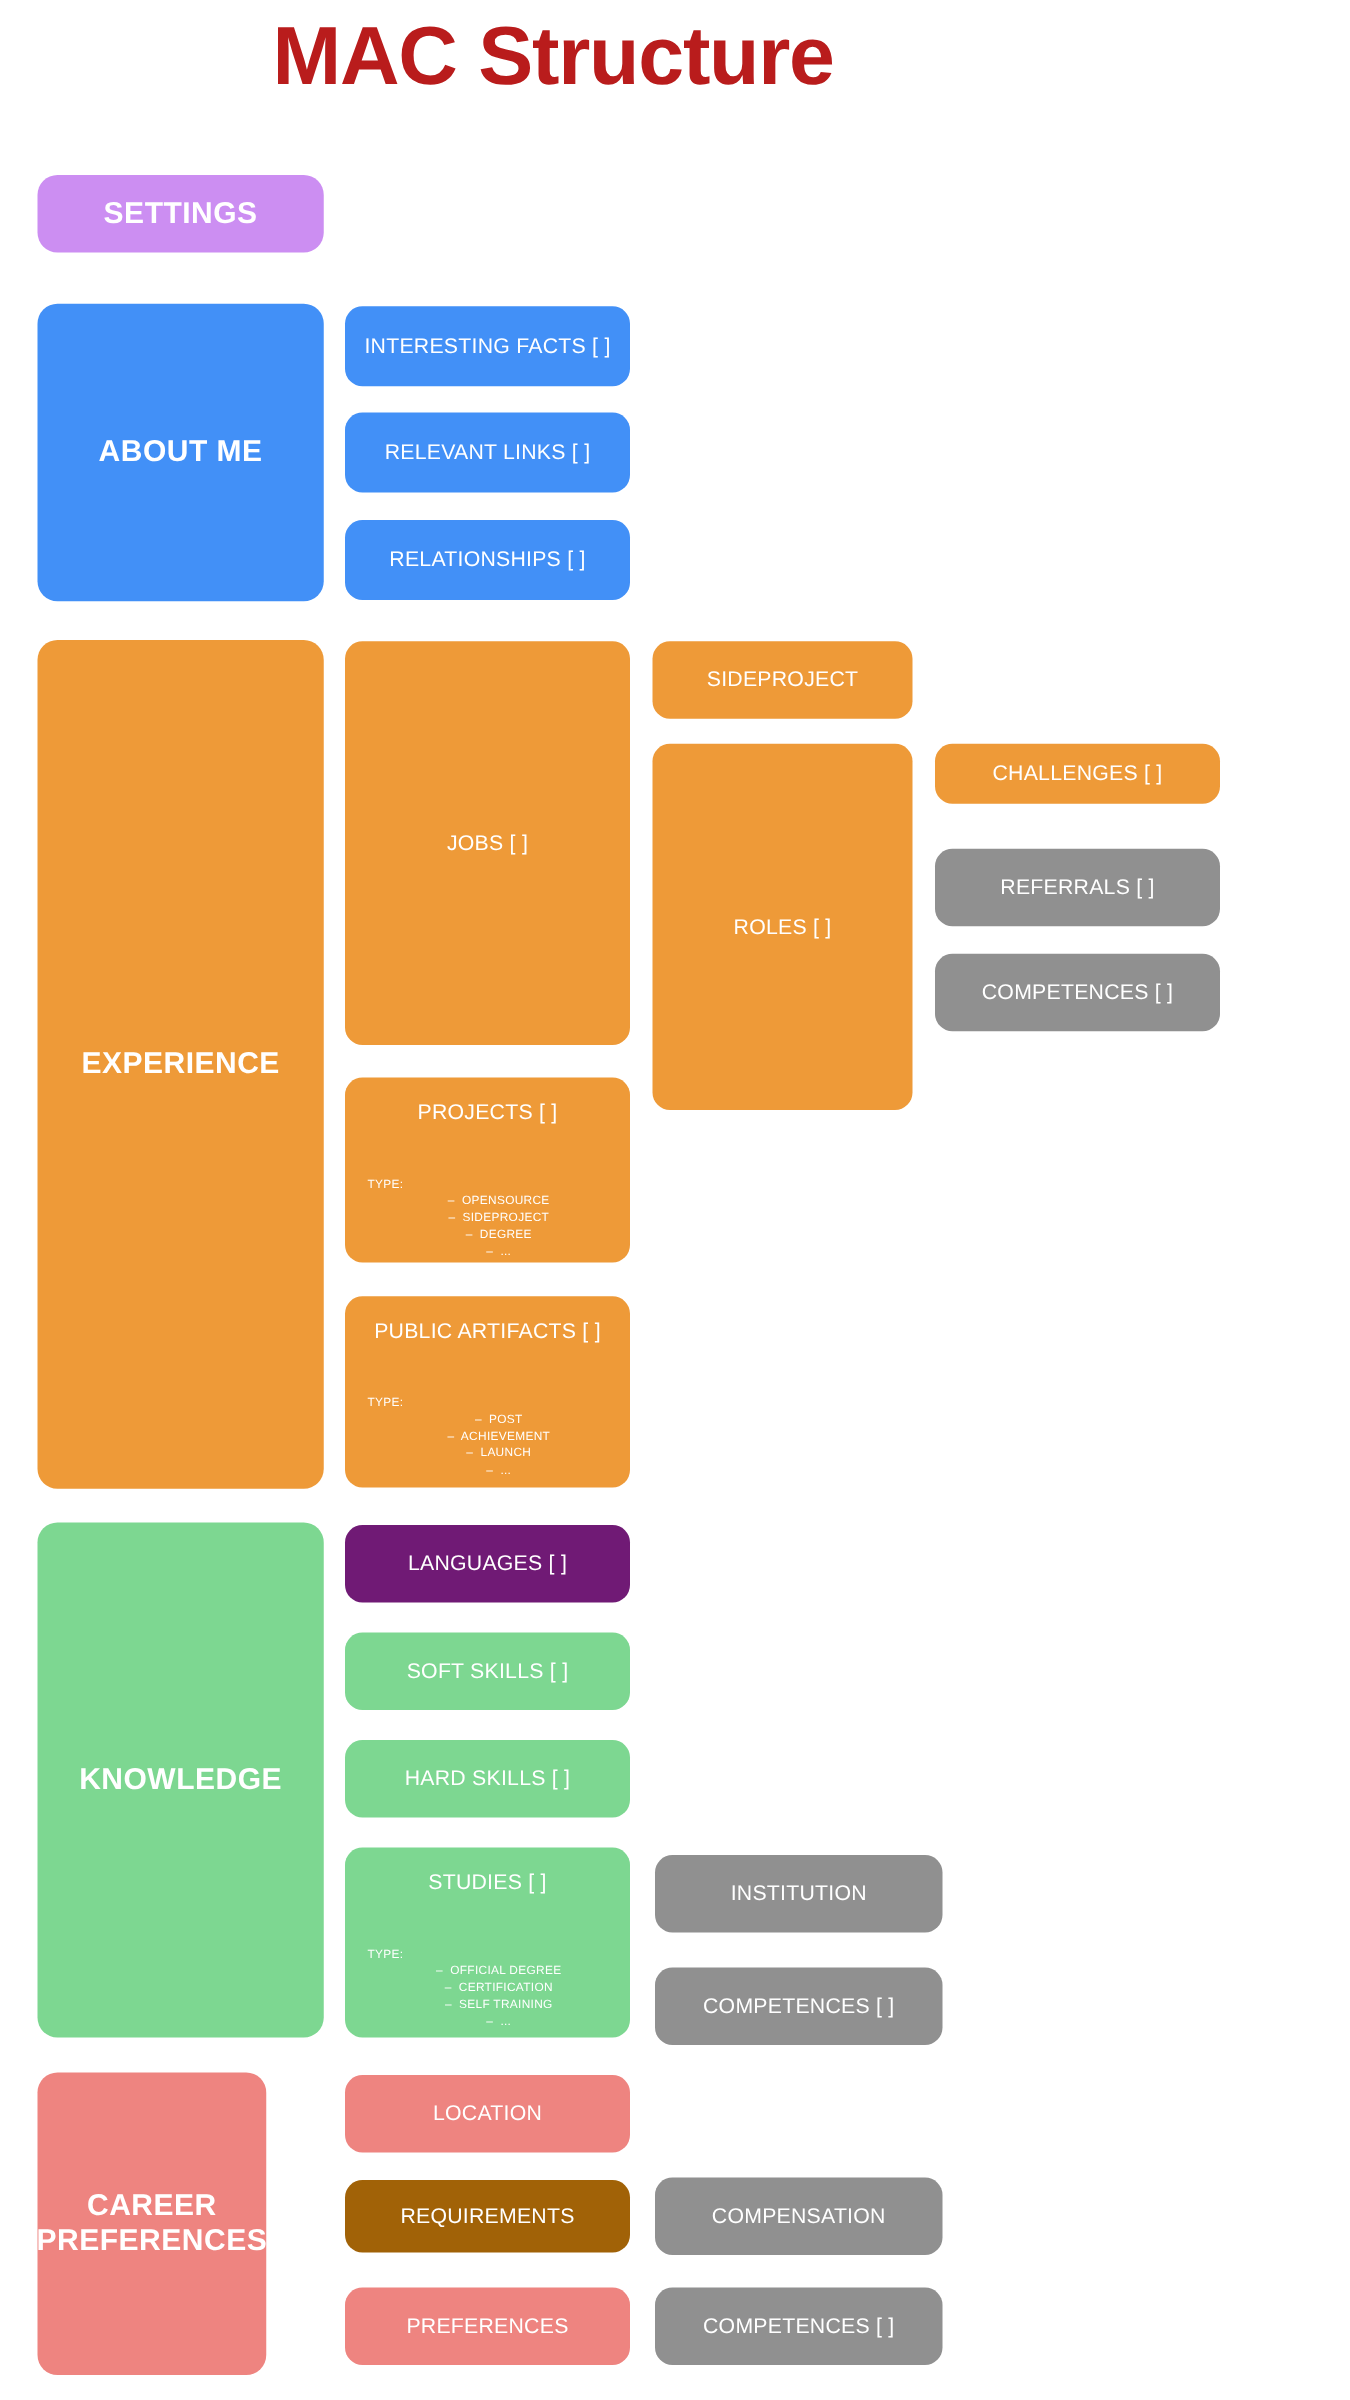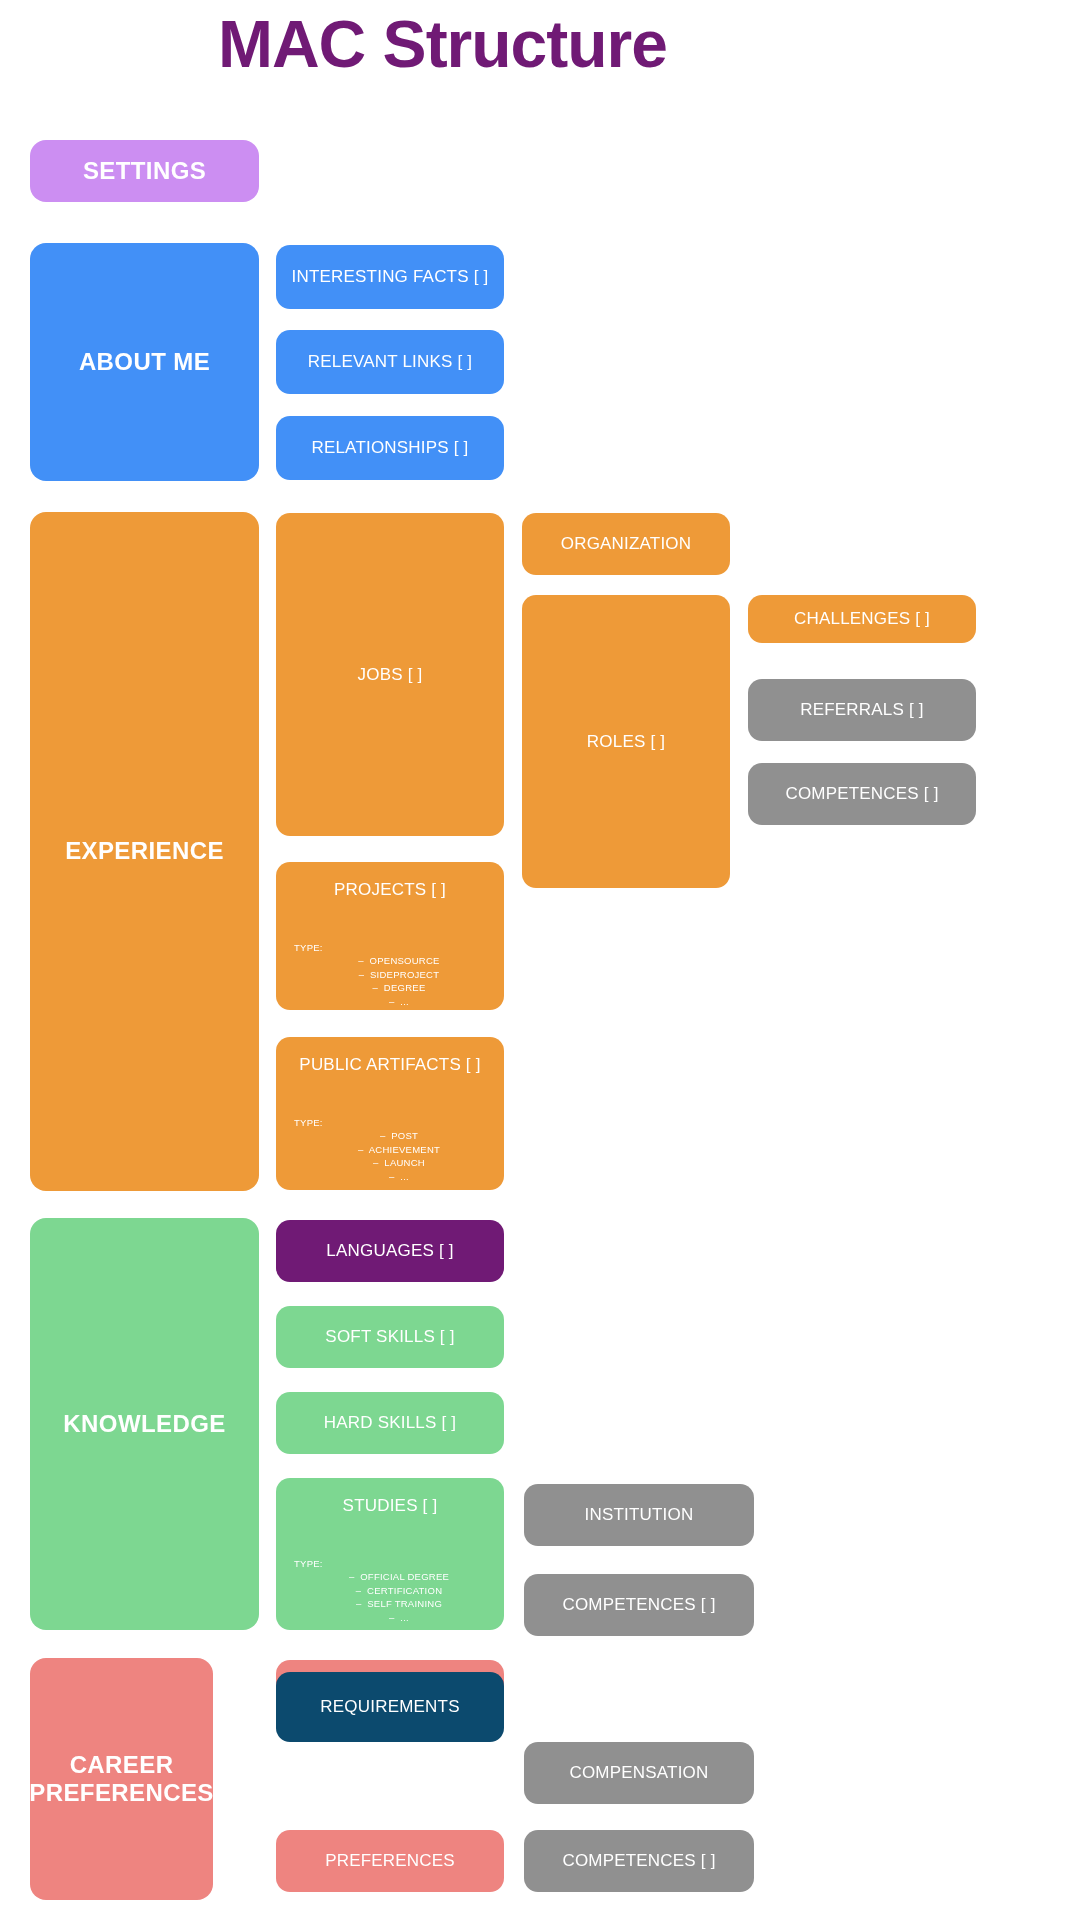--- a/index.html
+++ b/index.html
@@ -16,21 +16,21 @@
   }
   .page-title {
     position: absolute;
     left: 0;
     top: 6px;
     width: 885px;
     text-align: center;
     font-size: 66px;
     font-weight: 700;
     letter-spacing: -1px;
-    color: #701a75;
+    color: #b91c1c;
     font-family: "Liberation Sans", sans-serif;
   }
   .node {
     position: absolute;
     box-sizing: border-box;
     border-radius: 14px;
     color: #ffffff;
     display: flex;
     align-items: center;
     justify-content: center;
@@ -107,21 +107,21 @@
 
 <div class="node pillar" style="left:30px; top:512px; width:229px; height:679px; background:#ee9a38;">
   <span>EXPERIENCE</span>
 </div>
 
 <div class="node leaf" style="left:276px; top:513px; width:228px; height:323px; background:#ee9a38;">
   <span>JOBS [ ]</span>
 </div>
 
 <div class="node leaf" style="left:522px; top:513px; width:208px; height:62px; background:#ee9a38;">
-  <span>ORGANIZATION</span>
+  <span>SIDEPROJECT</span>
 </div>
 
 <div class="node leaf" style="left:522px; top:595px; width:208px; height:293px; background:#ee9a38;">
   <span>ROLES [ ]</span>
 </div>
 
 <div class="node leaf" style="left:748px; top:595px; width:228px; height:48px; background:#ee9a38;">
   <span>CHALLENGES [ ]</span>
 </div>
 <div class="node leaf" style="left:748px; top:679px; width:228px; height:62px; background:#909090;">
@@ -186,21 +186,21 @@
 </div>
 
 <div class="node pillar" style="left:30px; top:1658px; width:183px; height:242px; background:#ee8480; flex-direction:column;">
   <span>CAREER</span>
   <span>PREFERENCES</span>
 </div>
 
 <div class="node leaf" style="left:276px; top:1660px; width:228px; height:62px; background:#ee8480;">
   <span>LOCATION</span>
 </div>
-<div class="node leaf" style="left:276px; top:1672px; width:228px; height:70px; background:#0c4a6e;">
+<div class="node leaf" style="left:276px; top:1744px; width:228px; height:58px; background:#a16207;">
   <span>REQUIREMENTS</span>
 </div>
 <div class="node leaf" style="left:276px; top:1830px; width:228px; height:62px; background:#ee8480;">
   <span>PREFERENCES</span>
 </div>
 
 <div class="node leaf" style="left:524px; top:1742px; width:230px; height:62px; background:#909090;">
   <span>COMPENSATION</span>
 </div>
 <div class="node leaf" style="left:524px; top:1830px; width:230px; height:62px; background:#909090;">

